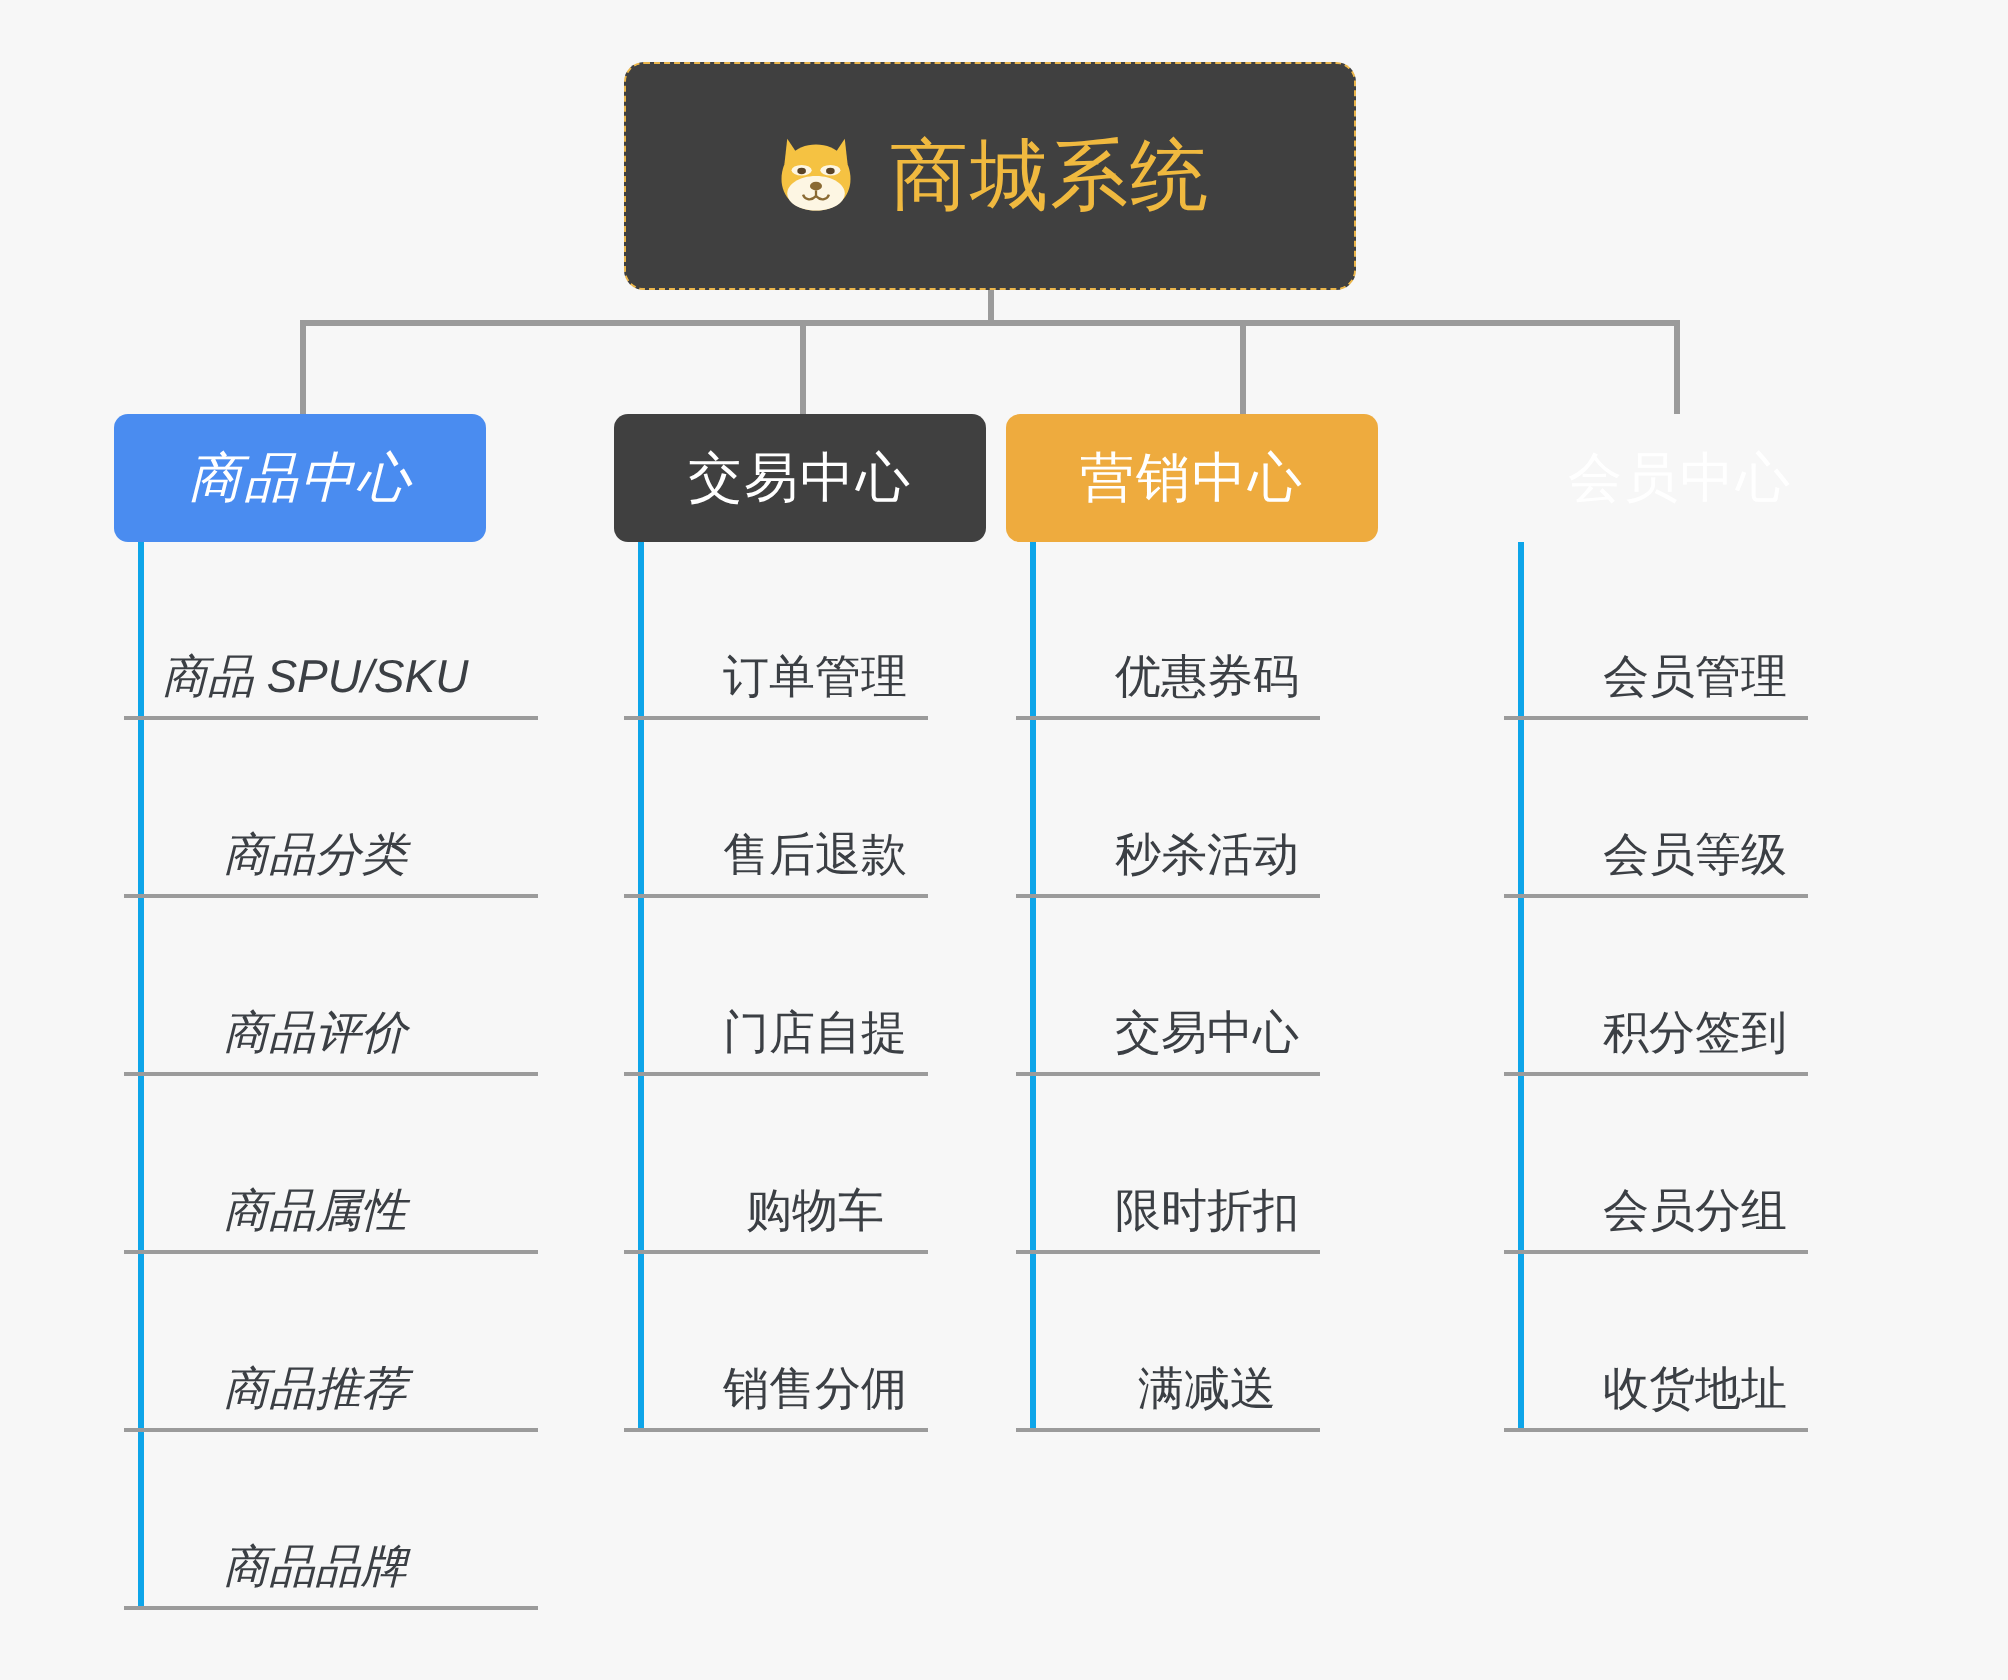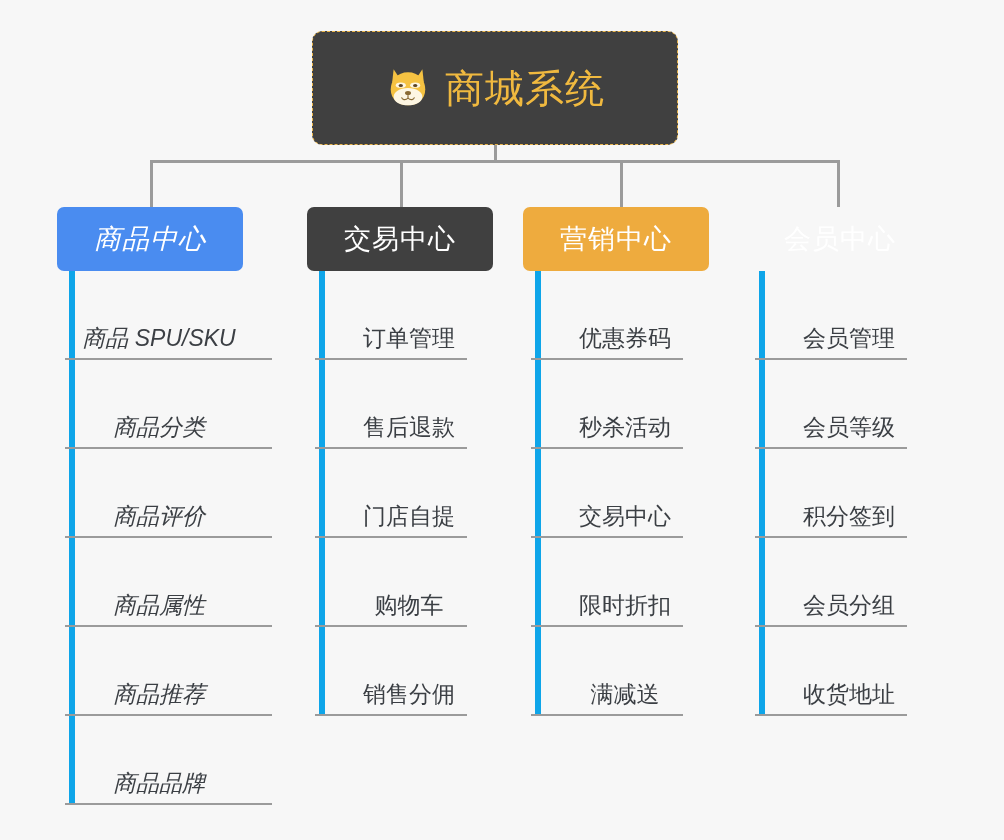--- a/index.html
+++ b/index.html
@@ -91,21 +91,21 @@
     color: #ffffff;
     font-size: 27px;
     line-height: 1;
     letter-spacing: 1px;
     white-space: nowrap;
   }
 
   .leaf-list {
     position: relative;
     margin-top: 0;
-    border-left: 6px solid #0ea5e9;
+    border-left: 3px solid #0ea5e9;
     margin-left: 12px;
   }
   .leaf-item {
     position: relative;
     height: 89px;
     box-sizing: border-box;
     display: flex;
     align-items: flex-end;
     justify-content: center;
   }
@@ -209,21 +209,21 @@
           <span class="leaf-label">购物车</span>
           <div class="leaf-underline" style="width: 152px;"></div>
         </div>
         <div class="leaf-item">
           <span class="leaf-label">销售分佣</span>
           <div class="leaf-underline" style="width: 152px;"></div>
         </div>
       </div>
   </div>
 
-  <div class="col" id="col-2" style="left: 523px; width: 186px;">
+  <div class="col" id="col-2" style="left: 503px; width: 186px;">
     <div class="cat-header" style="background: rgb(238, 171, 62); width: 186px;">
       <span class="cat-title">营销中心</span>
     </div>
     <div class="leaf-list">
         <div class="leaf-item">
           <span class="leaf-label">优惠券码</span>
           <div class="leaf-underline" style="width: 152px;"></div>
         </div>
         <div class="leaf-item">
           <span class="leaf-label">秒杀活动</span>

